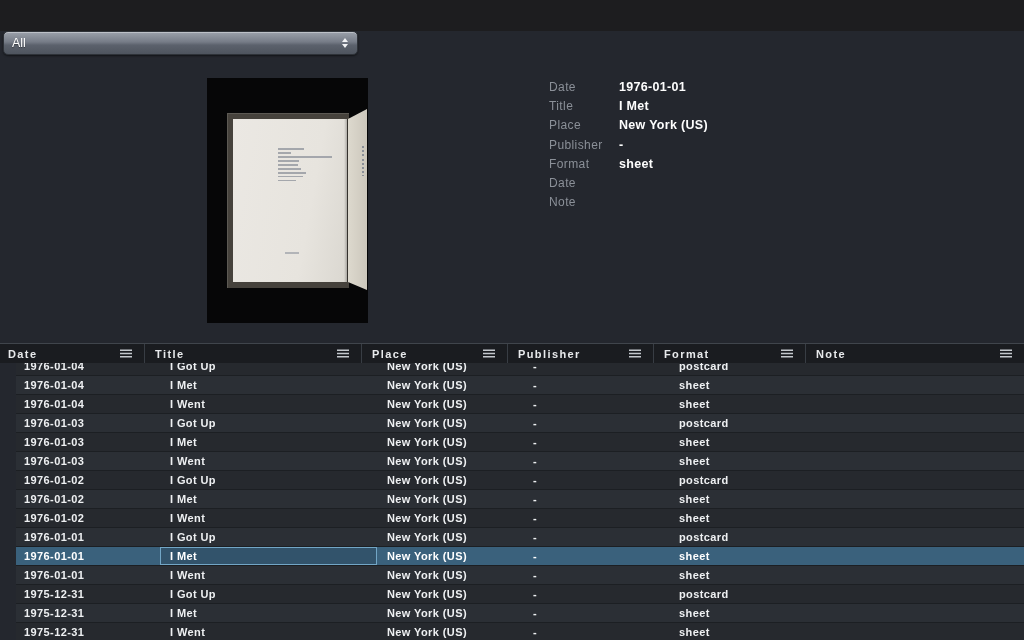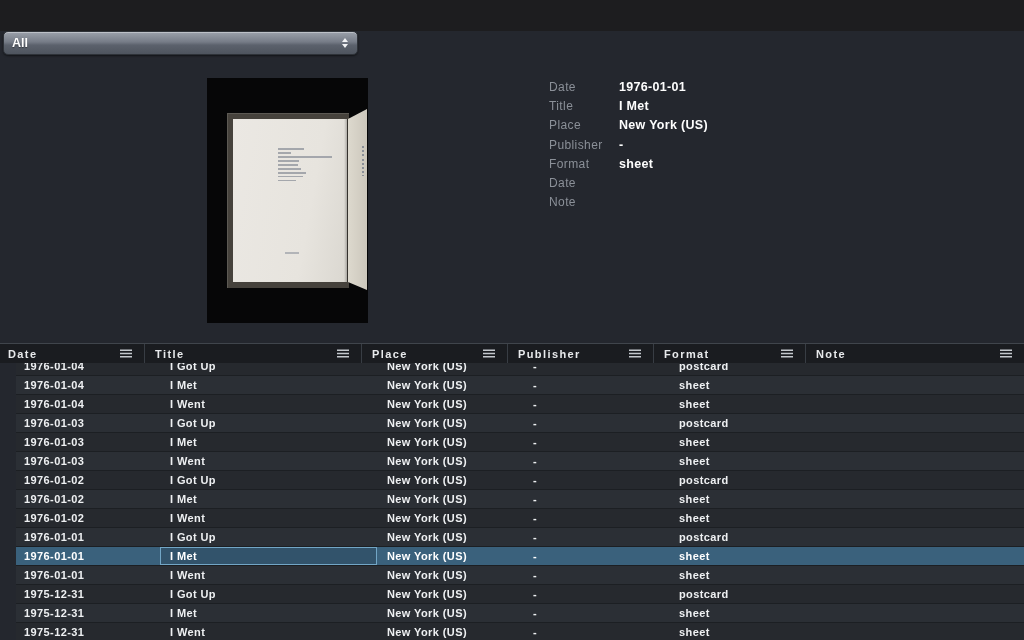--- a/index.html
+++ b/index.html
@@ -8,21 +8,21 @@
 
   
   .topbar{position:absolute;left:0;top:0;width:1024px;height:31px;background:#1d1d1f;}
 
   
   .select{position:absolute;left:3px;top:31px;width:355px;height:24px;box-sizing:border-box;
           border-radius:5px;border:1px solid #2e3238;
           background:linear-gradient(#9ba1ab,#767c87 45%,#5b616c 60%,#4e545e);
           box-shadow:inset 0 1px 0 rgba(255,255,255,.35),0 1px 2px rgba(0,0,0,.5);
           display:flex;align-items:center;padding:0 9px 0 8px;cursor:default;}
-  .select-label{color:#fff;font-size:12.5px;font-weight:700;text-shadow:0 1px 1px rgba(0,0,0,.4);}
+  .select-label{color:#fff;font-size:12.5px;font-weight:400;text-shadow:0 1px 1px rgba(0,0,0,.4);}
   .select-arrows{margin-left:auto;display:flex;flex-direction:column;gap:2px;align-items:center;}
   .arr{width:0;height:0;border-left:3.5px solid transparent;border-right:3.5px solid transparent;}
   .arr.up{border-bottom:4.5px solid #f2f3f5;}
   .arr.down{border-top:4.5px solid #f2f3f5;}
 
   
   .photo{position:absolute;left:207px;top:78px;width:161px;height:245px;background:#060607;overflow:hidden;}
   .book-cover{position:absolute;left:20px;top:35px;width:122px;height:175px;background:#46423c;
               box-shadow:inset 1px 1px 0 rgba(255,255,255,.12);}
   .book-page{position:absolute;left:26px;top:41px;width:114px;height:163px;

